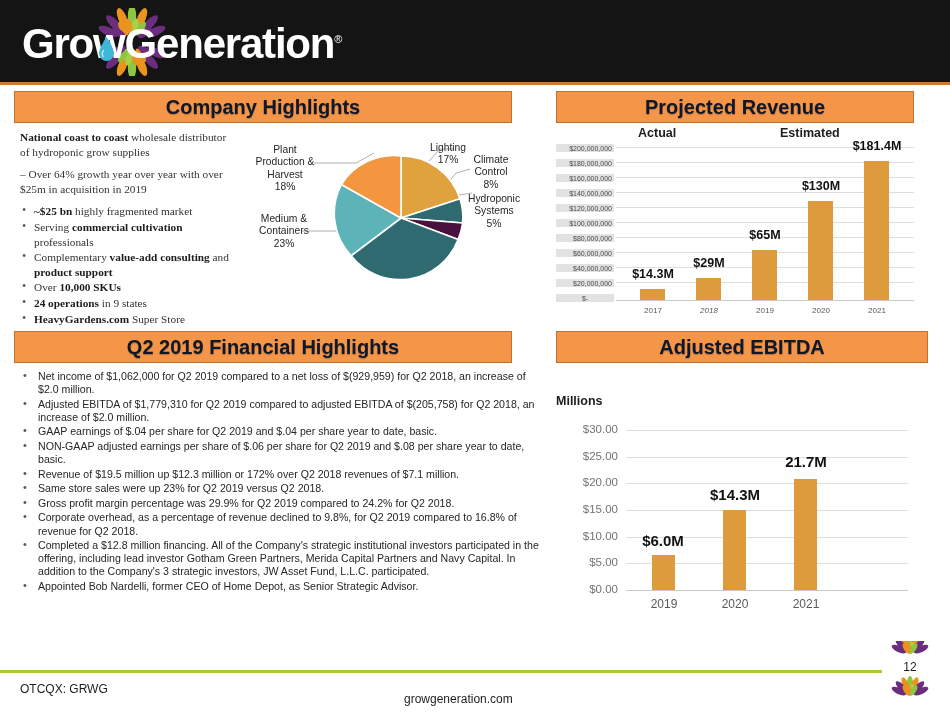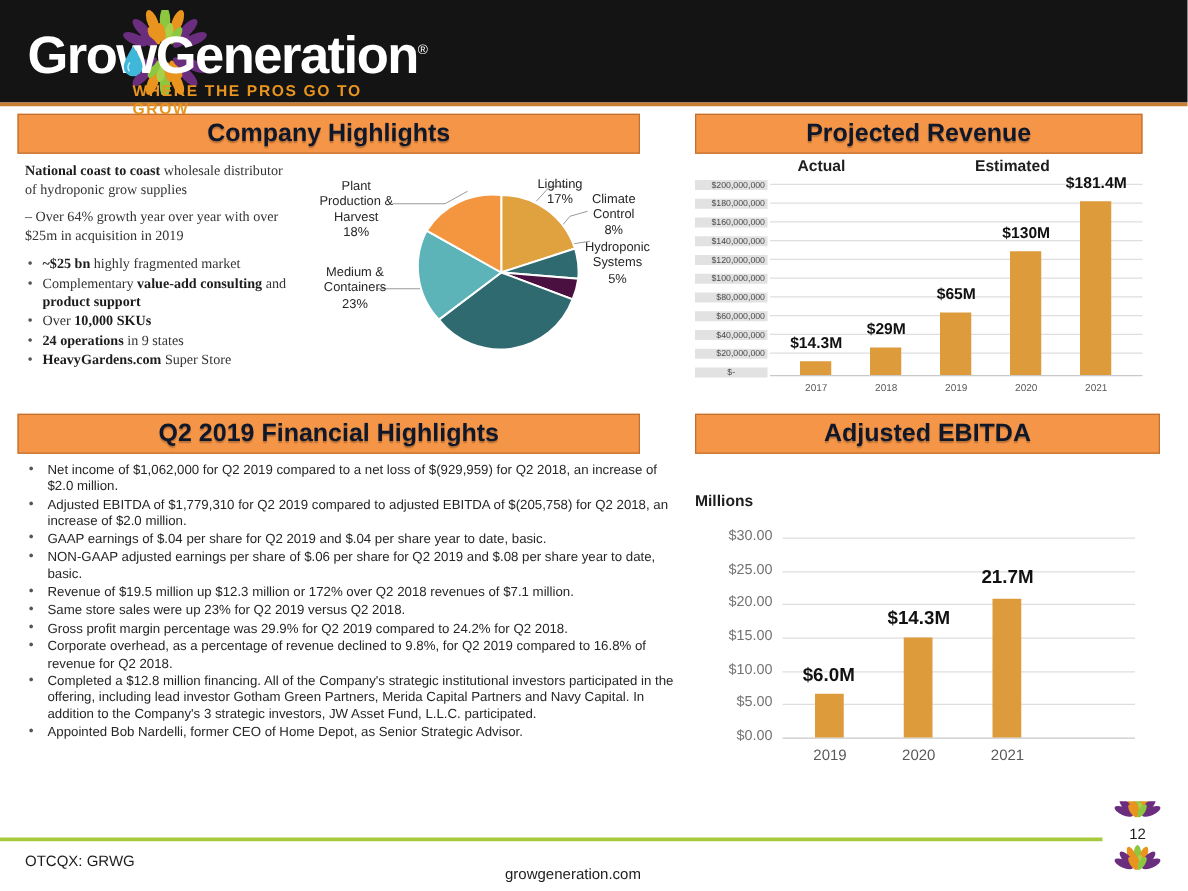--- a/index.html
+++ b/index.html
@@ -115,21 +115,20 @@
             <ellipse cx="0" cy="-16" rx="3.4" ry="8" fill="#6B2D7E" transform="rotate(55)"></ellipse>
             <ellipse cx="0" cy="-16" rx="3.4" ry="8" fill="#6B2D7E" transform="rotate(-55)"></ellipse>
           </g>
         </g>
       </svg>
       <div class="logo-word"><span>Grow</span><span>Generation</span><span class="reg">®</span></div>
       <svg class="logo-drop" viewBox="0 0 17 26">
         <path d="M8.5 1 C8.5 1 1 12 1 17.5 A7.5 7.5 0 0 0 16 17.5 C16 12 8.5 1 8.5 1 Z" fill="#3FB7D9"></path>
         <path d="M6 14 C4 16 4 19 5.5 21" stroke="#bfeaf7" stroke-width="1.4" fill="none"></path>
       </svg>
-      <div class="logo-tag">WHERE THE PROS GO TO GROW</div>
     </div>
   </div>
   <div class="hdr-rule"></div>
 
   <div class="titlebar tb-company">
     <span>Company Highlights</span>
   </div>
   <div class="titlebar tb-revenue">
     <span>Projected Revenue</span>
   </div>
@@ -138,20 +137,21 @@
   </div>
   <div class="titlebar tb-ebitda">
     <span>Adjusted EBITDA</span>
   </div>
 
   <div class="ch-text">
     <p class="ch-p"><b>National coast to coast</b><span> wholesale distributor of hydroponic grow supplies</span></p>
     <p class="ch-p"><span>– Over 64% growth year over year with over $25m in acquisition in 2019</span></p>
     <ul class="ch-list">
       <li><b>~$25 bn</b><span> highly fragmented market</span></li>
+      <li><span>Serving </span><b>commercial cultivation</b><span> professionals</span></li>
       <li><span>Complementary </span><b>value-add consulting</b><span> and </span><b>product support</b></li>
       <li><span>Over </span><b>10,000 SKUs</b></li>
       <li><b>24 operations</b><span> in 9 states</span></li>
       <li><b>HeavyGardens.com</b><span> Super Store</span></li>
     </ul>
   </div>
 
   <div class="pie-wrap">
     <svg width="275" height="195" viewBox="0 0 275 195">
 
@@ -232,21 +232,21 @@
     <div class="bar" style="left:252px;top:75px;width:25px;height:99px;"></div>
     <div class="bar" style="left:308px;top:35px;width:25px;height:139px;"></div>
 
     <div class="barlbl" style="left:66px;top:141px;width:62px;">$14.3M</div>
     <div class="barlbl" style="left:122px;top:130px;width:62px;">$29M</div>
     <div class="barlbl" style="left:178px;top:102px;width:62px;">$65M</div>
     <div class="barlbl" style="left:234px;top:53px;width:62px;">$130M</div>
     <div class="barlbl" style="left:286px;top:13px;width:70px;">$181.4M</div>
 
     <div class="xlbl" style="left:76px;top:180px;width:42px;">2017</div>
-    <div class="xlbl" style="left:132px;top:180px;width:42px;">2018</div>
+    <div class="xlbl" style="left:132px;top:180px;width:42px;font-style:italic;">2018</div>
     <div class="xlbl" style="left:188px;top:180px;width:42px;">2019</div>
     <div class="xlbl" style="left:244px;top:180px;width:42px;">2020</div>
     <div class="xlbl" style="left:300px;top:180px;width:42px;">2021</div>
   </div>
 
   <ul class="fin-list">
     <li>Net income of $1,062,000 for Q2 2019 compared to a net loss of $(929,959) for Q2 2018, an increase of $2.0 million.</li>
     <li>Adjusted EBITDA of $1,779,310 for Q2 2019 compared to adjusted EBITDA of $(205,758) for Q2 2018, an increase of $2.0 million.</li>
     <li>GAAP earnings of $.04 per share for Q2 2019 and $.04 per share year to date, basic.</li>
     <li>NON-GAAP adjusted earnings per share of $.06 per share for Q2 2019 and $.08 per share year to date, basic.</li>

